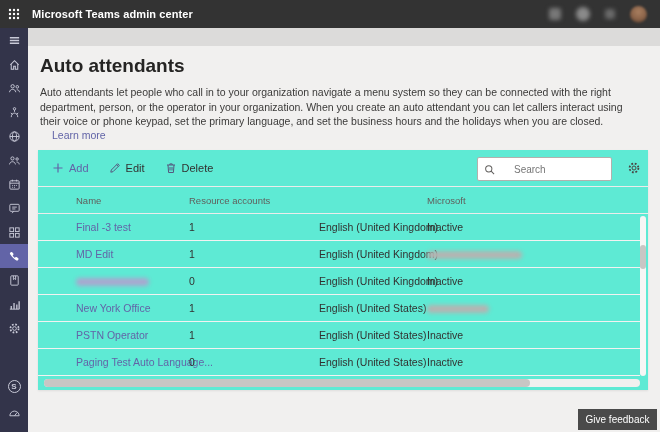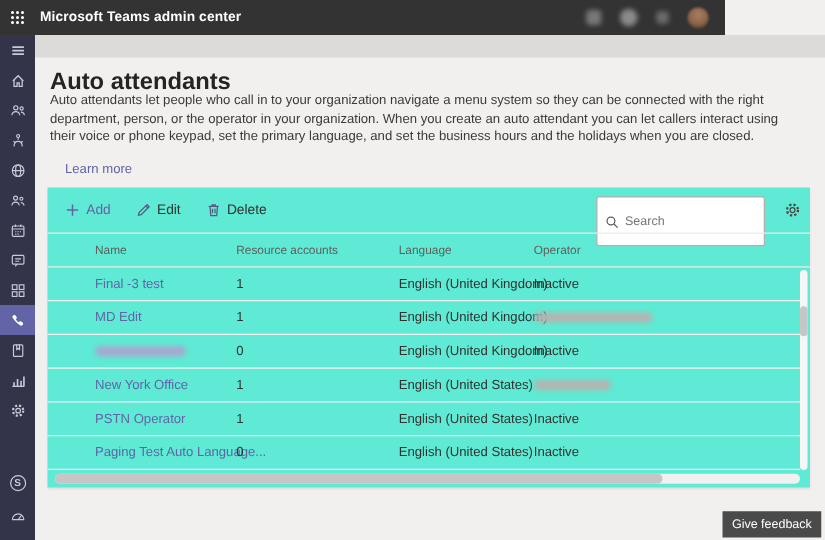--- a/index.html
+++ b/index.html
@@ -1,20 +1,20 @@
 <!DOCTYPE html>
 <html><head>
 <meta charset="utf-8">
 <style>
   * { margin:0; padding:0; box-sizing:border-box; }
   html,body { width:660px; height:432px; overflow:hidden; }
   body { font-family:"Liberation Sans", sans-serif; background:#f1f0ef; position:relative; }
 
   
-  .topbar { position:absolute; left:0; top:0; width:580px; height:28px; background:#333333;
+  .topbar { position:absolute; left:0; top:0; width:660px; height:28px; background:#333333;
             display:flex; align-items:center; z-index:20; }
   .waffle { width:28px; height:28px; display:flex; align-items:center; justify-content:center; cursor:pointer; }
   .topbar-title { color:#ffffff; font-size:11px; font-weight:700; margin-left:4px; letter-spacing:.1px; }
   .topbar-right { margin-left:auto; display:flex; align-items:center; gap:15px; padding-right:13px; }
   .blur-icon { width:12px; height:12px; border-radius:3px; background:#787878; filter:blur(2.2px); }
   .blur-icon.b2 { width:14px; height:14px; border-radius:50%; background:#8a8a8a; }
   .blur-icon.b3 { width:10px; height:10px; background:#6a6a6a; }
   .avatar { width:17px; height:17px; border-radius:50%;
             background:radial-gradient(circle at 50% 35%, #a97f60 0%, #8a6248 55%, #2f2620 100%);
             filter:blur(1px); }
@@ -29,37 +29,37 @@
   .nav-abs { position:absolute; left:0; }
   .skype-badge { width:13px; height:13px; border:1.2px solid #c9cad8; border-radius:50%;
                  display:flex; align-items:center; justify-content:center;
                  font-size:8px; font-weight:700; color:#c9cad8; }
   .skype-badge.filled { background:#1e1e1e; border-color:#1e1e1e; color:#ffffff; }
 
   
   .content { position:absolute; left:28px; top:28px; width:632px; height:404px; background:#f1f0ef; }
   .content-topband { position:absolute; left:0; top:0; width:632px; height:18px; background:#dcdbda; }
   .page-title { position:absolute; left:12px; top:27px; font-size:19px; font-weight:700; color:#252423; }
-  .page-desc { position:absolute; left:12px; top:45px; width:600px; font-size:10.5px; line-height:14.5px; color:#3b3a39; }
+  .page-desc { position:absolute; left:12px; top:57px; width:600px; font-size:10.5px; line-height:14.5px; color:#3b3a39; }
   .learn-more { position:absolute; left:12px; top:101px; font-size:10.5px; color:#6264a7; text-decoration:none; cursor:pointer;padding-left:12px; }
 
   
   .card { position:absolute; left:10px; top:122px; width:610px; height:240px; background:#5eead4;
           box-shadow:0 1px 2px rgba(0,0,0,.08);padding-left:12px; }
 
   .toolbar { position:absolute; left:0; top:0; width:610px; height:36px; display:flex; align-items:center;
              padding-left:14px; gap:20px; }
   .tb-btn { display:flex; align-items:center; gap:5px; font-size:11px; color:#323130; cursor:pointer; }
   .tb-btn svg { width:12px; height:12px; }
   .tb-btn.add { color:#6264a7; }
   .tb-btn .ticon { color:#55577e; }
 
-  .search-box { position:absolute; left:439px; top:7px; width:135px; height:40px; background:#ffffff;
+  .search-box { position:absolute; left:439px; top:7px; width:135px; height:24px; background:#ffffff;
                 border:1px solid #b3b0ad; border-radius:2px; display:flex; align-items:center;
-                padding:0 6px; gap:5px;justify-content:space-between; }
+                padding:0 6px; gap:19px;justify-content:space-between; }
   .search-box svg { width:11px; height:11px; color:#605e5c; flex:none; }
   .search-box input { border:none; outline:none; width:100%; font-size:10px; color:#333;
                       font-family:"Liberation Sans", sans-serif; background:transparent; }
   .search-box input::placeholder { color:#767676; }
   .gear-btn { position:absolute; left:588px; top:10px; width:16px; height:16px; color:#484644;
               display:flex; align-items:center; justify-content:center; cursor:pointer; }
   .gear-btn svg { width:14px; height:14px; }
 
   .thead { position:absolute; left:0; top:36px; width:610px; height:28px;
            border-top:1px solid #ececeb; border-bottom:1px solid #ececeb; }
@@ -244,22 +244,21 @@
         <svg viewBox="0 0 14 14" stroke="currentColor" fill="none">
             <circle cx="7" cy="7" r="2" stroke-width="1"></circle>
             <circle cx="7" cy="7" r="4.4" stroke-width="1.8" stroke-dasharray="1.8 1.7"></circle>
           </svg>
       </div>
     </div>
 
     <div class="thead">
       <span class="th col-name">Name</span>
       <span class="th col-ra">Resource accounts</span>
-      <span class="th col-lang">Language</span>
-      <span class="th col-op">Operator</span>
+      <span class="th col-op">Microsoft</span>
     </div>
 
     <div class="tbody">
         <div class="trow">
         <span class="td name col-name"><a href="#">Final -3 test</a></span>
         <span class="td col-ra">1</span>
         <span class="td col-lang">English (United Kingdom)</span>
         <span class="td col-op">Inactive</span>
       </div>
         <div class="trow">

